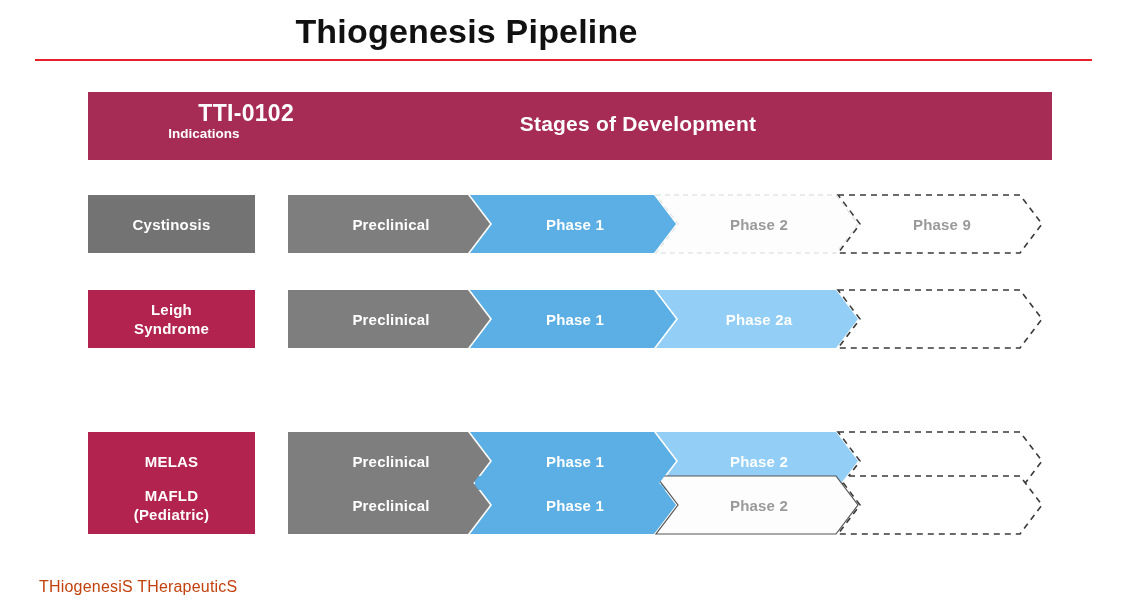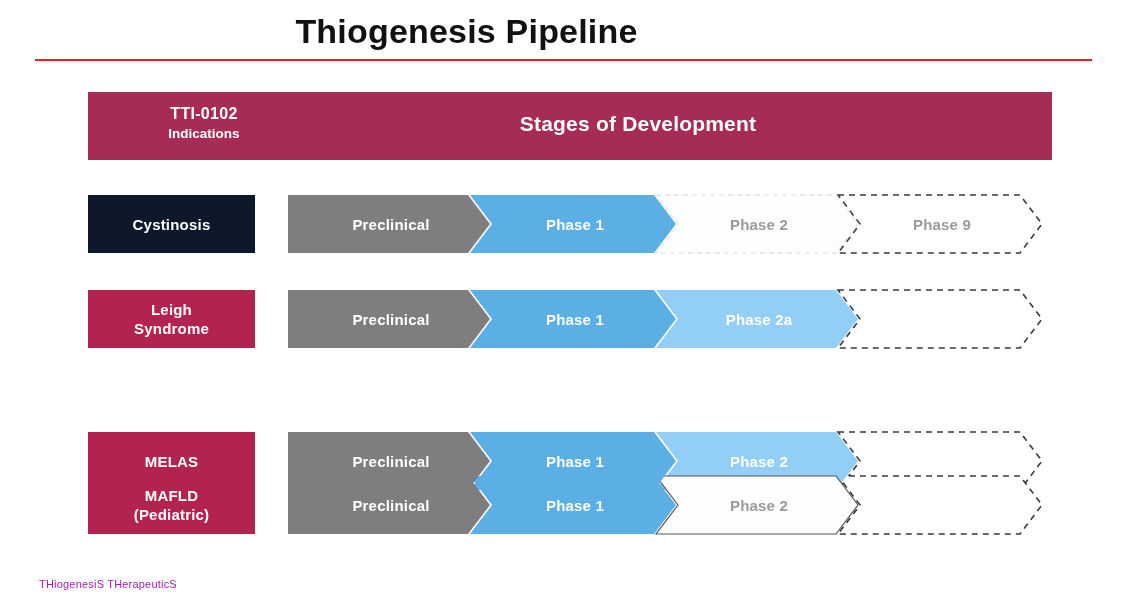--- a/index.html
+++ b/index.html
@@ -48,24 +48,25 @@
   }
   #header-drug-block {
     position: absolute;
     left: 26px;
     top: 10px;
     width: 180px;
     text-align: center;
     color: #ffffff;
   }
   #header-drug-code {
-    font-size: 16px;
+    font-size: 23px;
     font-weight: bold;
     line-height: 23px;
     letter-spacing: 0.3px;
+    text-align: right;
   }
   #header-drug-sub {
     font-size: 13.5px;
     font-weight: bold;
     line-height: 17px;
   }
   #header-stages {
     position: absolute;
     left: 230px;
     top: 20px;
@@ -147,43 +148,43 @@
     box-sizing: border-box;
   }
   .lbl-white { color: #ffffff; }
   .lbl-gray  { color: #9a9a9a; font-weight: bold; }
 
   
   #footer-brand {
     position: absolute;
     left: 39px;
     top: 578px;
-    font-size: 11px;
-    color: #a21caf;
+    font-size: 16px;
+    color: #c2410c;
     letter-spacing: 0.2px;
   }
 </style>
 </head>
 <body>
 
 <div id="page-title">Thiogenesis Pipeline</div>
 
 <div id="title-rule"></div>
 
 <div id="header-band">
   <div id="header-drug-block">
     <div id="header-drug-code">TTI-0102</div>
     <div id="header-drug-sub">Indications</div>
   </div>
   <div id="header-stages">Stages of Development</div>
 </div>
 
 <div id="rows-container">
     <div class="pipeline-row" style="top: 195px;">
-      <div class="indication-box" style="background: #0f172a;">
+      <div class="indication-box" style="background: #737373;">
         <div class="indication-label">Cystinosis</div>
       </div>
       <div class="arrow-track">
         <div class="seg" style="left: 0px; width: 202px; z-index: 10;">
           <svg class="seg-svg" viewBox="0 0 202 58" preserveAspectRatio="none">
             <polygon points="0.0,0.0 180.0,0.0 202.0,29.0 180.0,58.0 0.0,58.0" fill="#7e7e7e"></polygon>
           </svg>
           <div class="seg-label shift-left lbl-white">Preclinical</div>
         </div>
         <div class="seg" style="left: 182px; width: 206px; z-index: 9;">

